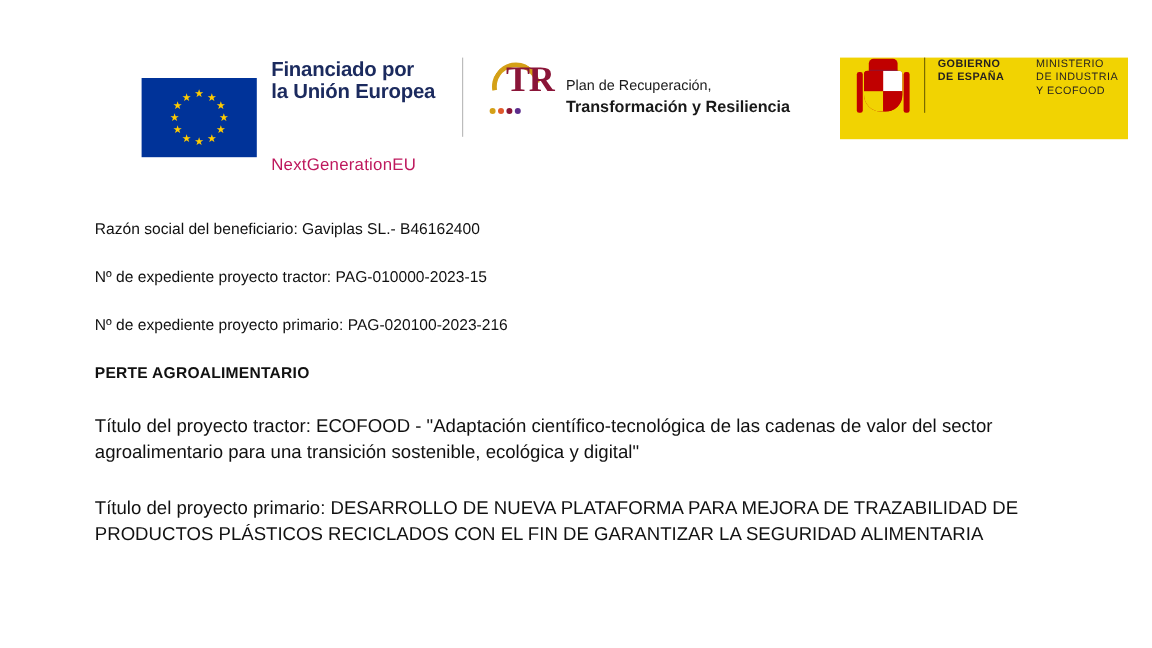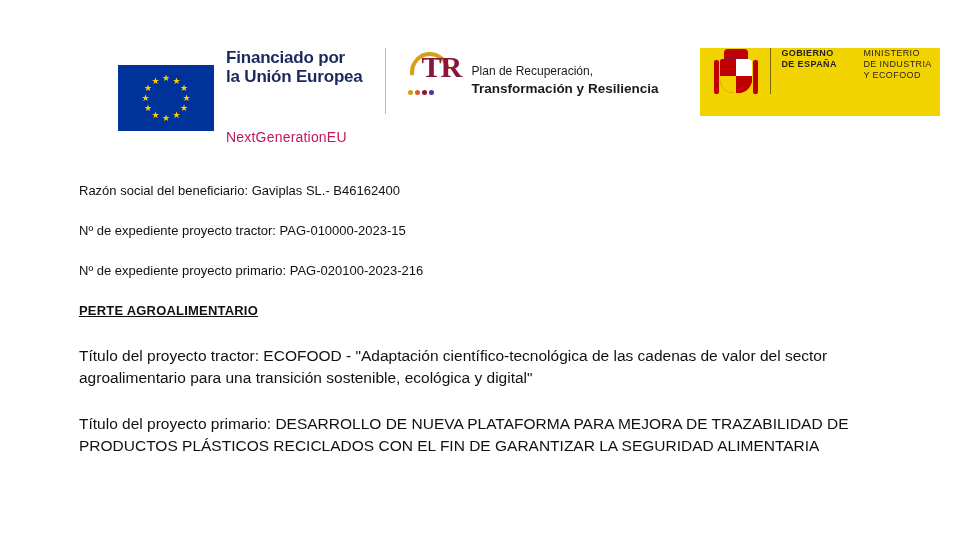--- a/index.html
+++ b/index.html
@@ -249,21 +249,20 @@
   .line {
     font-size: 13px;
     line-height: 21px;
     color: #111111;
     margin-bottom: 19px;
     white-space: pre-wrap;
   }
   .line.bold {
     font-weight: bold;
     letter-spacing: 0.2px;
-    text-decoration: underline;
   }
   .para {
     font-size: 15.5px;
     line-height: 22px;
     color: #111111;
     margin-top: 24px;
     width: 800px;
   }
   .para.last {
   }

